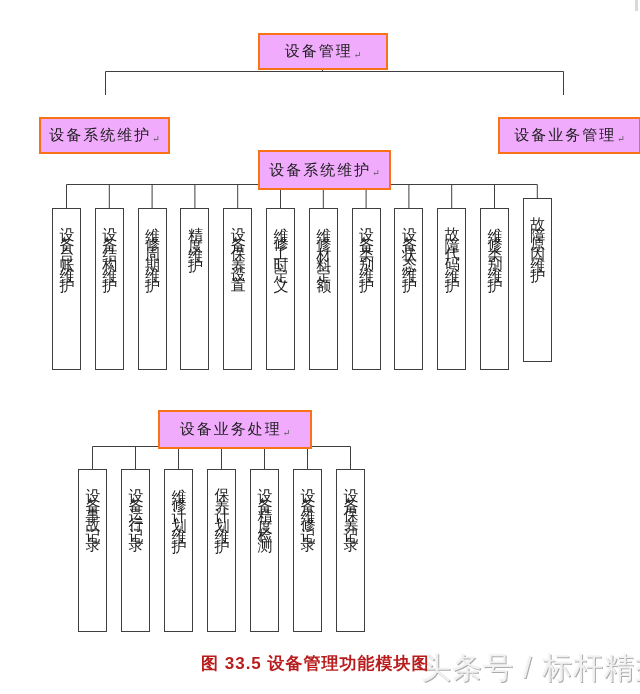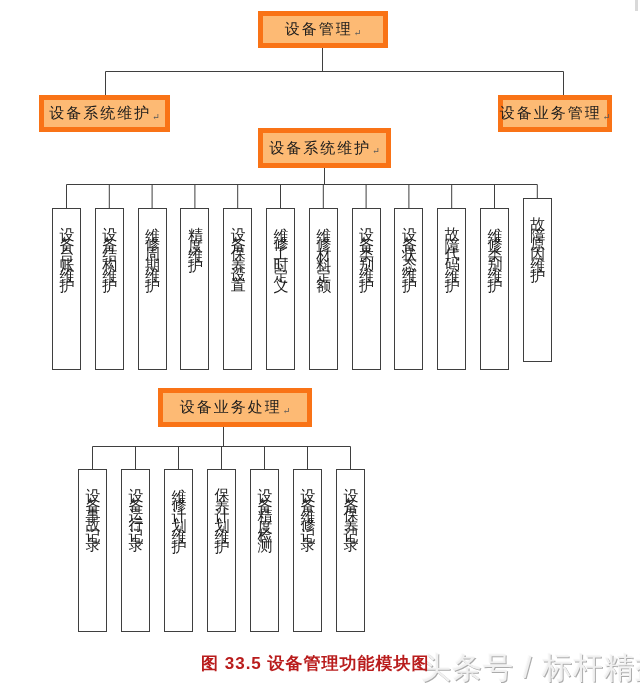--- a/index.html
+++ b/index.html
@@ -13,29 +13,30 @@
   }
   svg.lines {
     position: absolute;
     left: 0; top: 0;
     width: 640px; height: 694px;
     pointer-events: none;
   }
   .hbox {
     position: absolute;
     box-sizing: border-box;
-    border: 5px solid #f97316;
-    background: #fdba74;
+    border: 2px solid #f97316;
+    background: #f0abfc;
     display: flex;
     align-items: center;
     justify-content: center;
     font-size: 15px;
     letter-spacing: 2px;
     color: #1c1c1c;
     white-space: nowrap;
+    margin-top: 22px;
   }
   .vbox {
     position: absolute;
     box-sizing: border-box;
     width: 29px;
     border: 1px solid #3f3f3f;
     background: #ffffff;
     writing-mode: vertical-rl;
     text-orientation: upright;
     font-size: 15px;
@@ -119,21 +120,21 @@
     </svg>
 
   <div class="hbox" style="left:258px; top:11px; width:130px; height:37px;">
     <span>设备管理</span>
       <span class="ret">↵</span>
   </div>
   <div class="hbox" style="left:39px; top:95px; width:131px; height:37px;">
     <span>设备系统维护</span>
       <span class="ret">↵</span>
   </div>
-  <div class="hbox" style="left:498px; top:95px; width:114px; height:37px;align-items:center;">
+  <div class="hbox" style="left:498px; top:95px; width:143px; height:37px;align-items:center;">
     <span>设备业务管理</span>
       <span class="ret">↵</span>
   </div>
 
   <div class="hbox" style="left:258px; top:128px; width:133px; height:40px;">
     <span>设备系统维护</span>
       <span class="ret">↵</span>
   </div>
   <div id="tree2-children">
       <div class="vbox" style="left: 52px; top: 208px; height: 162px;"><span>设备台账维护</span><span class="ret">↵</span></div>

